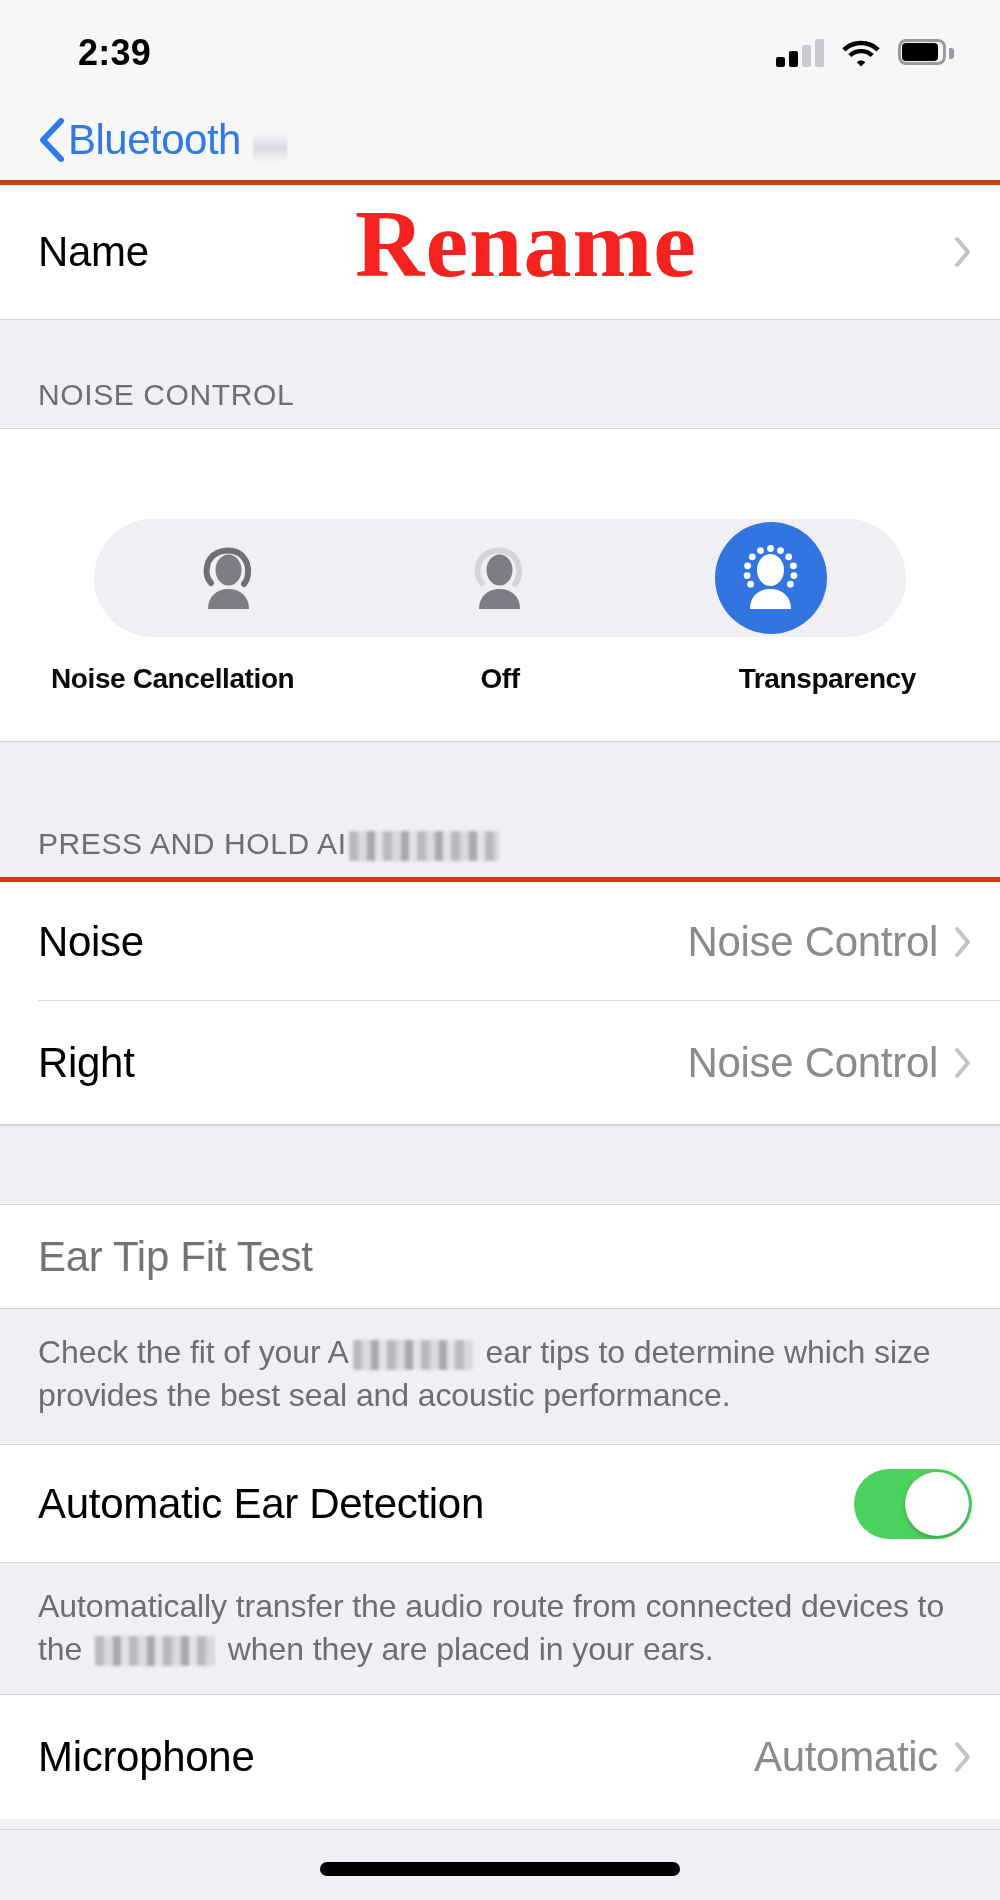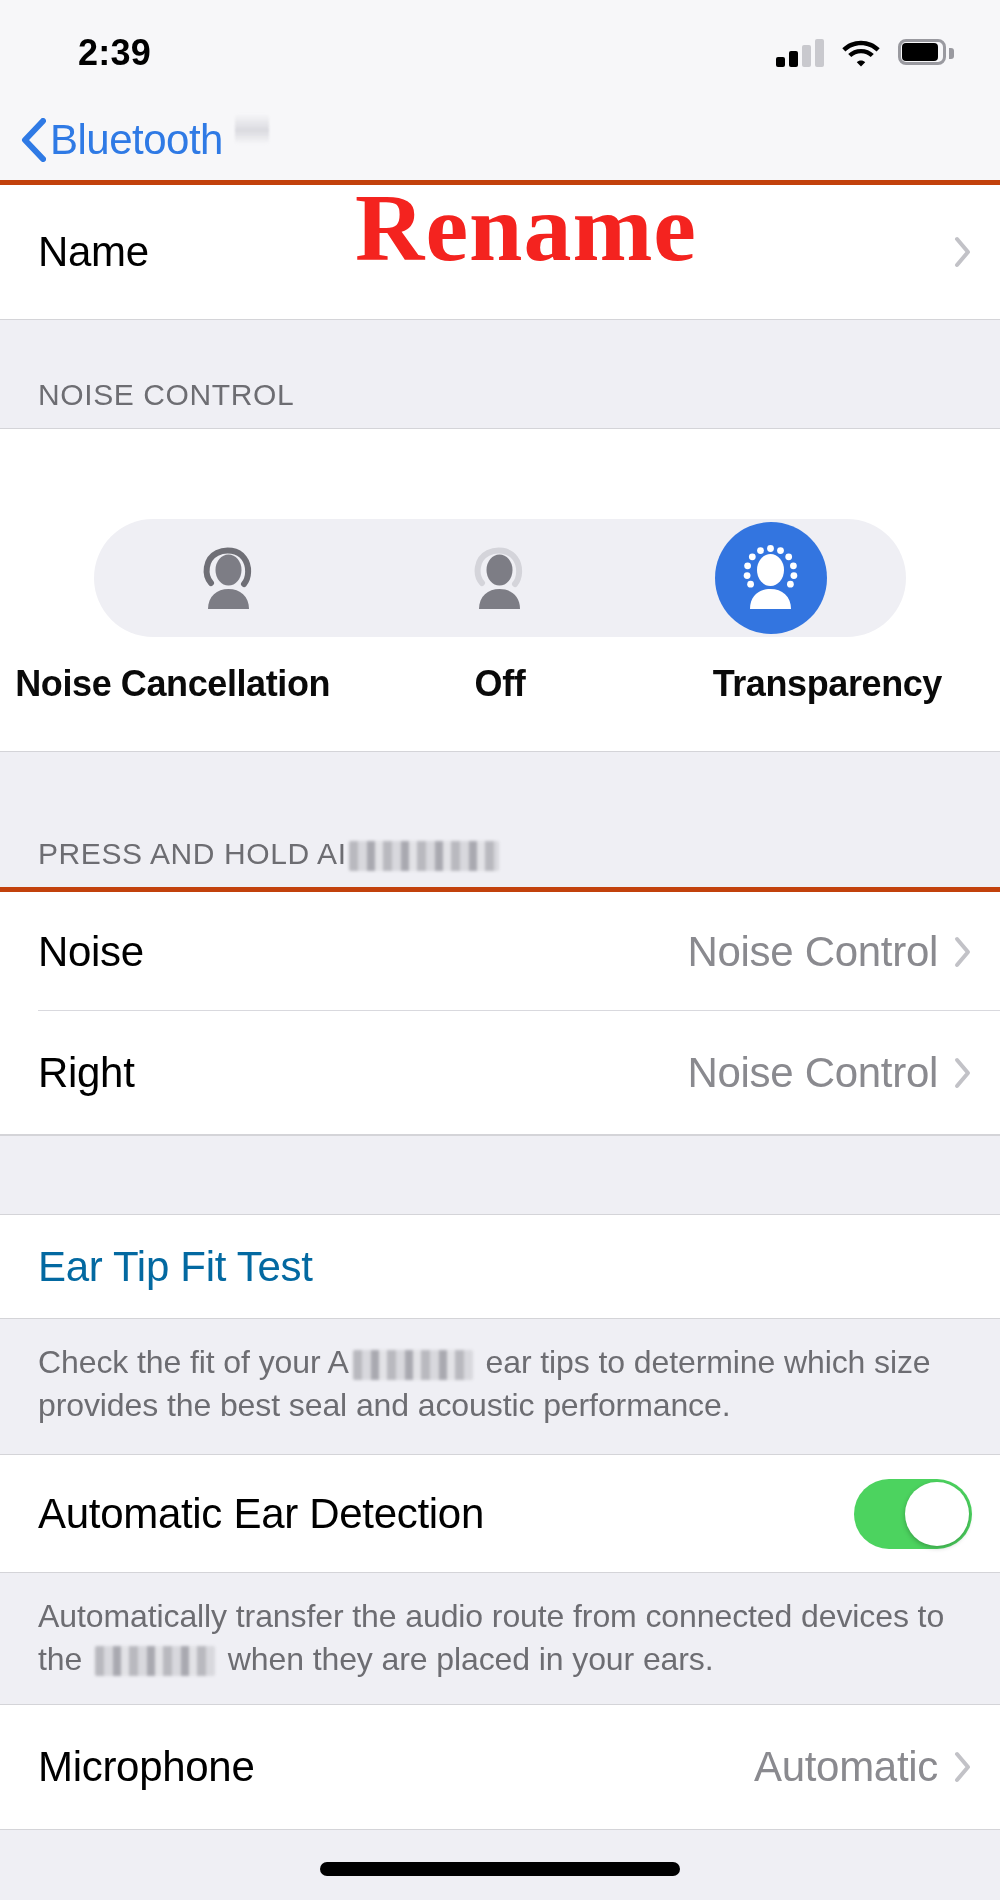--- a/index.html
+++ b/index.html
@@ -80,21 +80,22 @@
     width: 5px; height: 11px;
     background: #9a9aa0;
     border-radius: 0 3px 3px 0;
   }
 
   
   .nav-bar {
     height: 80px;
     background: #f7f7f9;
     display: flex;
-    padding-left: 20px;
+    align-items: center;
+    padding-left: 38px;
     position: relative;
   }
   .back-button {
     display: flex;
     align-items: center;
     gap: 4px;
     cursor: pointer;
   }
   .chevron-back {
     width: 26px; height: 44px;
@@ -231,21 +232,21 @@
     background: #3375e0;
   }
   .seg-labels {
     display: flex;
     width: 1000px;
     margin-top: 26px;
   }
   .seg-label {
     flex: 1;
     text-align: center;
-    font-size: 36px;
+    font-size: 28px;
     font-weight: bold;
     color: #0a0a0a;
     letter-spacing: -0.4px;
   }
   .seg-label:nth-child(1) { transform: translateX(6px); }
   .seg-label:nth-child(3) { transform: translateX(-6px); }
 
   
   .toggle {
     width: 118px; height: 70px;
@@ -259,29 +260,29 @@
     position: absolute;
     top: 3px; left: 51px;
     width: 64px; height: 64px;
     border-radius: 50%;
     background: #ffffff;
     box-shadow: 0 2px 5px rgba(0,0,0,0.25);
   }
 
   .link-cell-label {
     font-size: 42px;
-    color: #0369a1;
+    color: #737373;
     letter-spacing: -0.3px;
   }
 
   
   .rename-overlay {
     position: absolute;
     left: 0; right: 0;
-    top: 180px;
+    top: 196px;
     text-align: center;
     pointer-events: none;
   }
   .rename-text {
     font-family: "Liberation Serif", serif;
     font-weight: bold;
     font-size: 96px;
     color: #f4231f;
     letter-spacing: 1px;
     line-height: 1;

